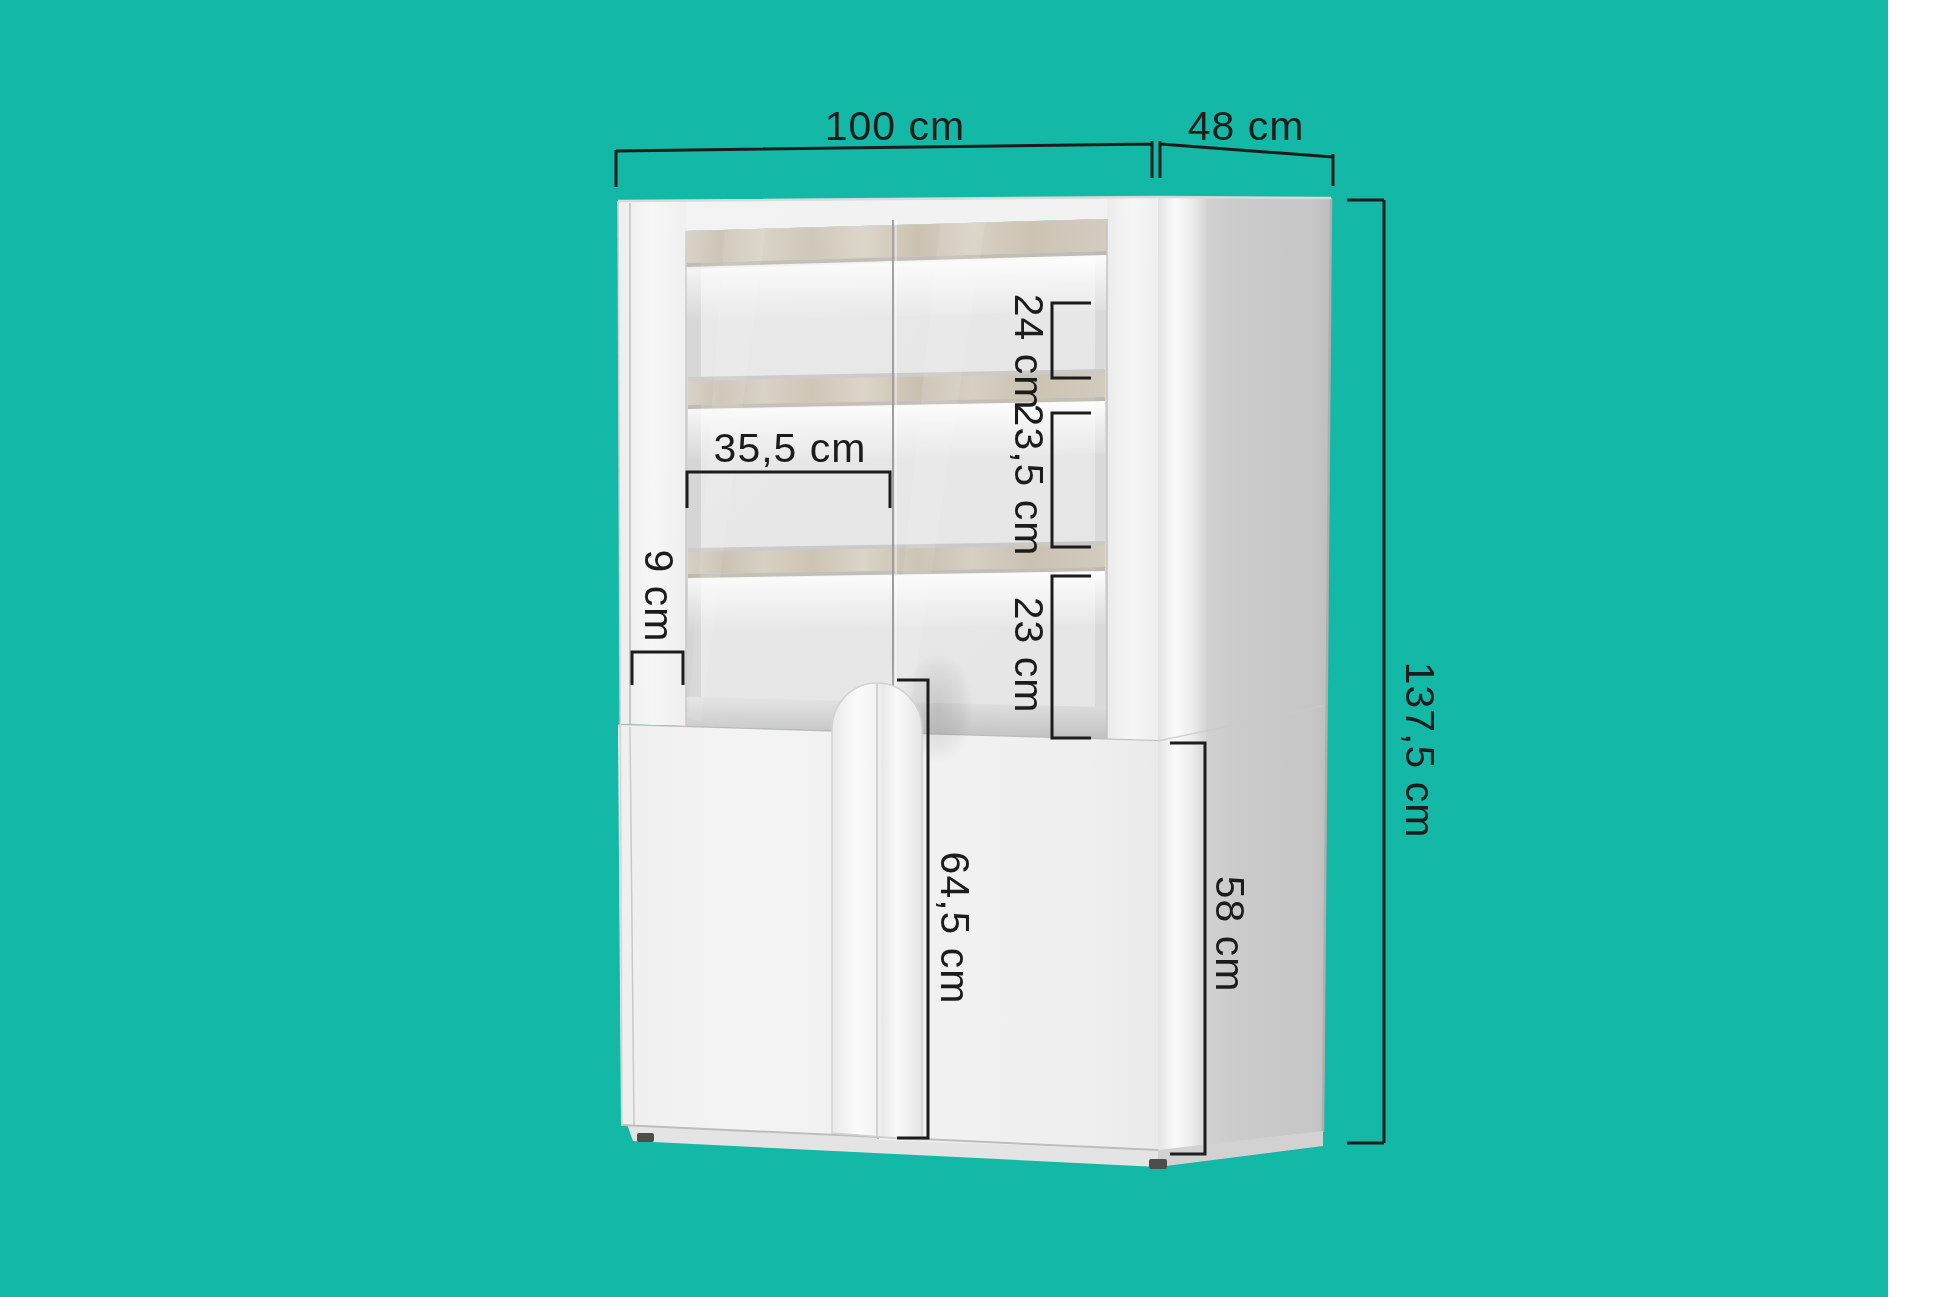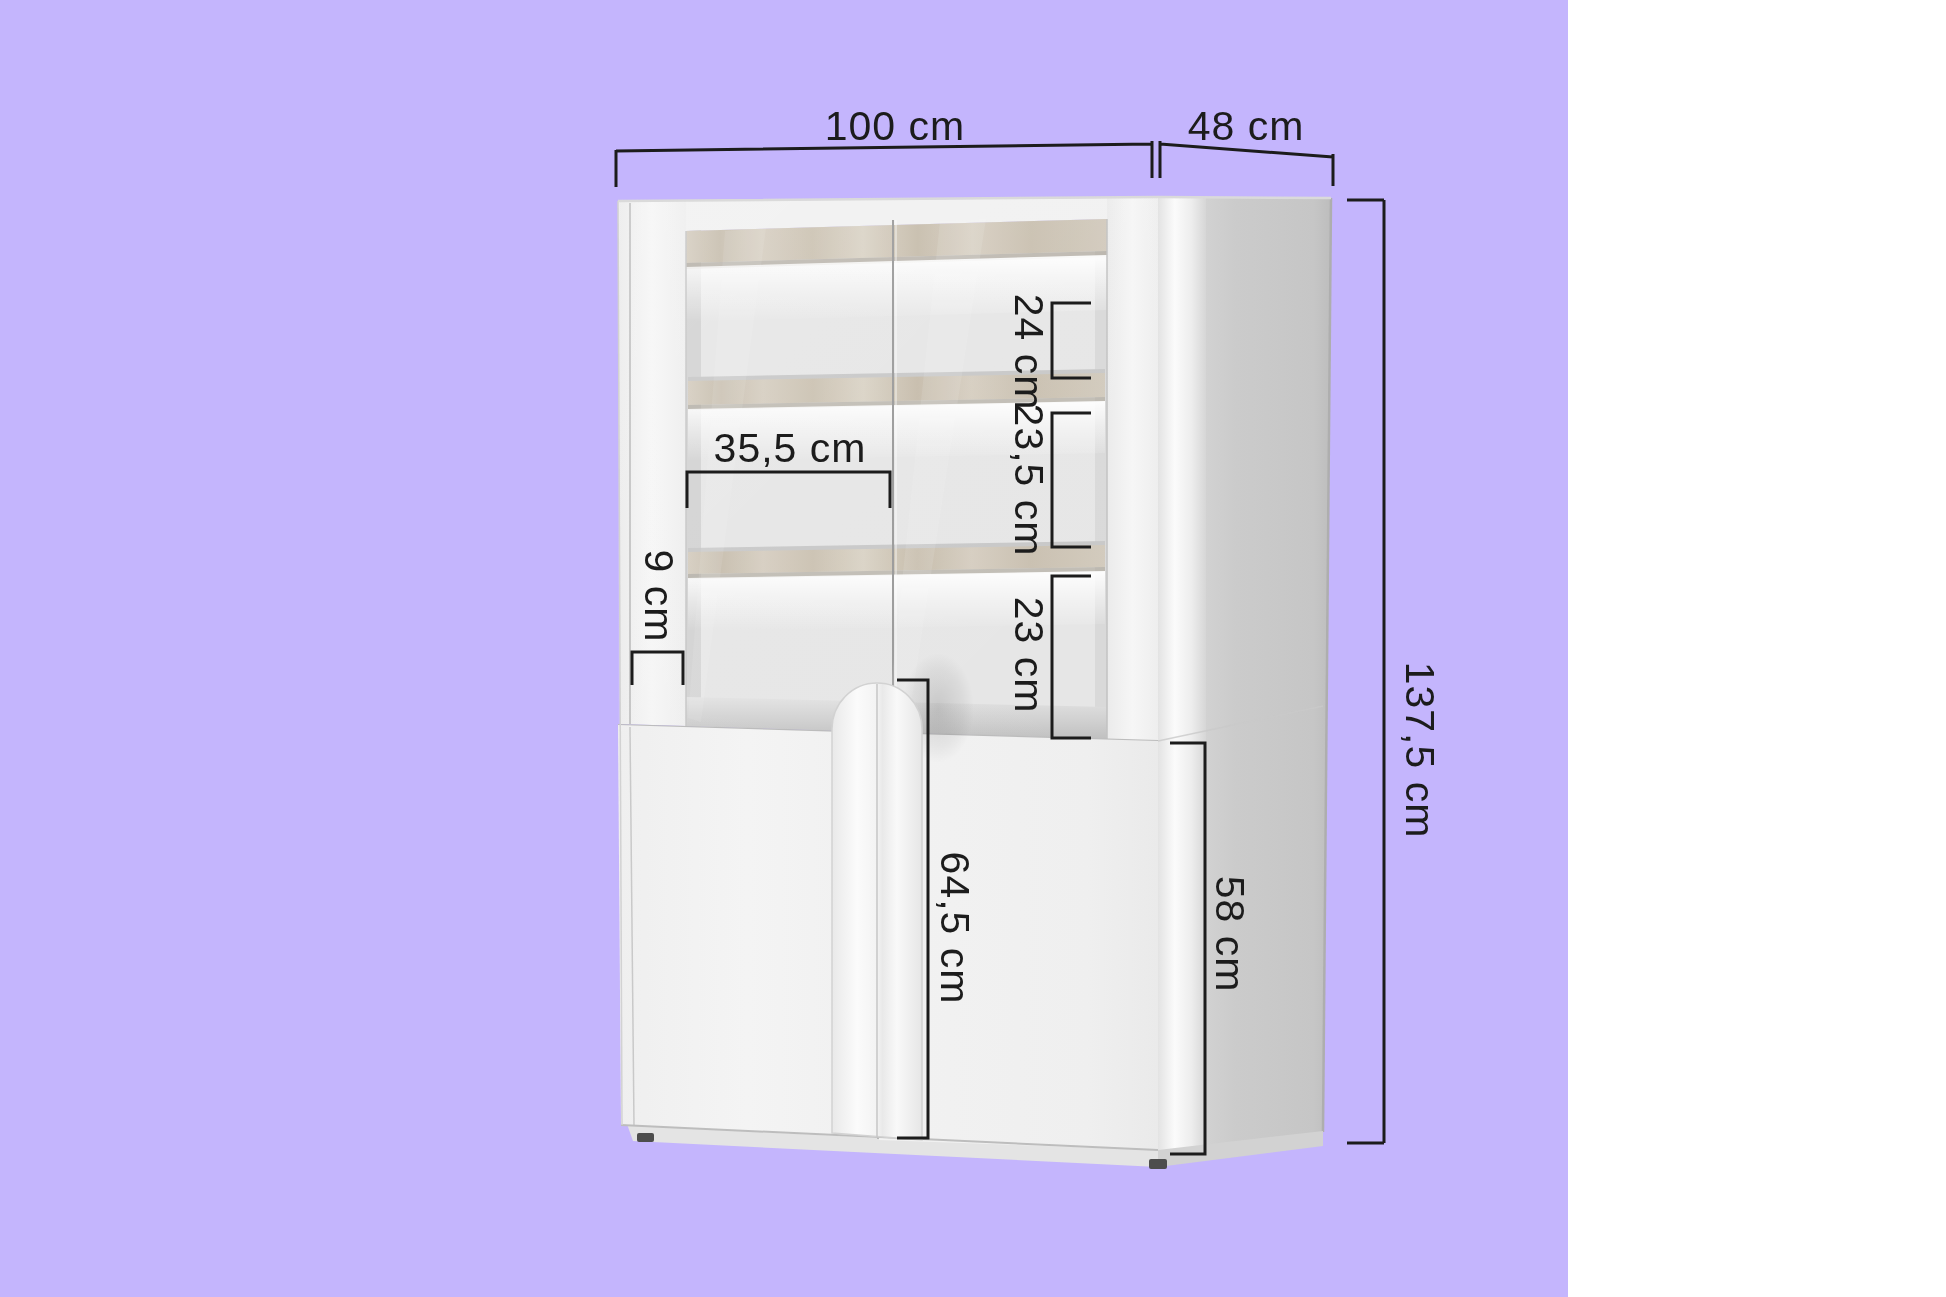--- a/index.html
+++ b/index.html
@@ -3,23 +3,23 @@
 <meta charset="utf-8">
 <style>
   html, body {
     margin: 0;
     padding: 0;
     background: #ffffff;
     font-family: "Liberation Sans", sans-serif;
   }
   .stage {
     position: relative;
-    width: 1568px;
+    width: 1888px;
     height: 1297px;
-    background: #c4b5fd;
+    background: #14b8a6;
     overflow: hidden;
   }
   .stage svg {
     position: absolute;
     left: 0;
     top: 0;
     display: block;
   }
   .dim-line {
     fill: none;

